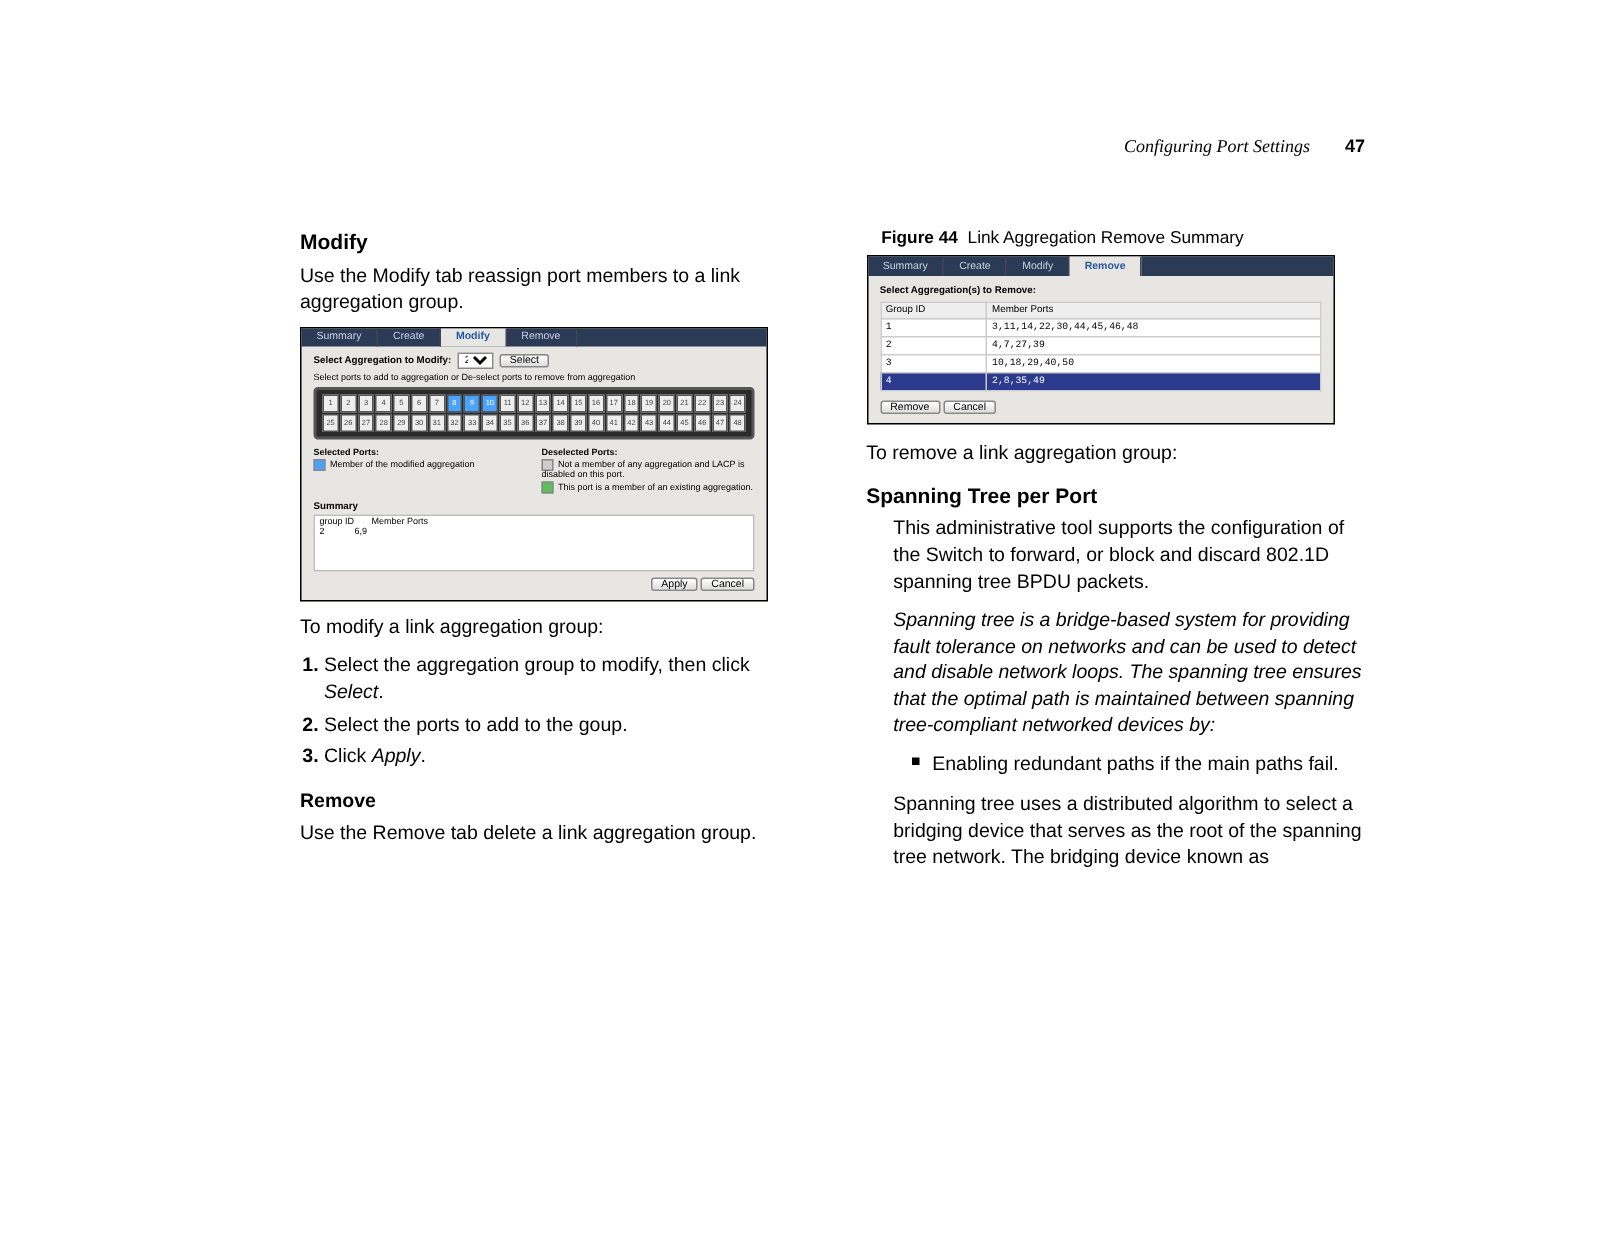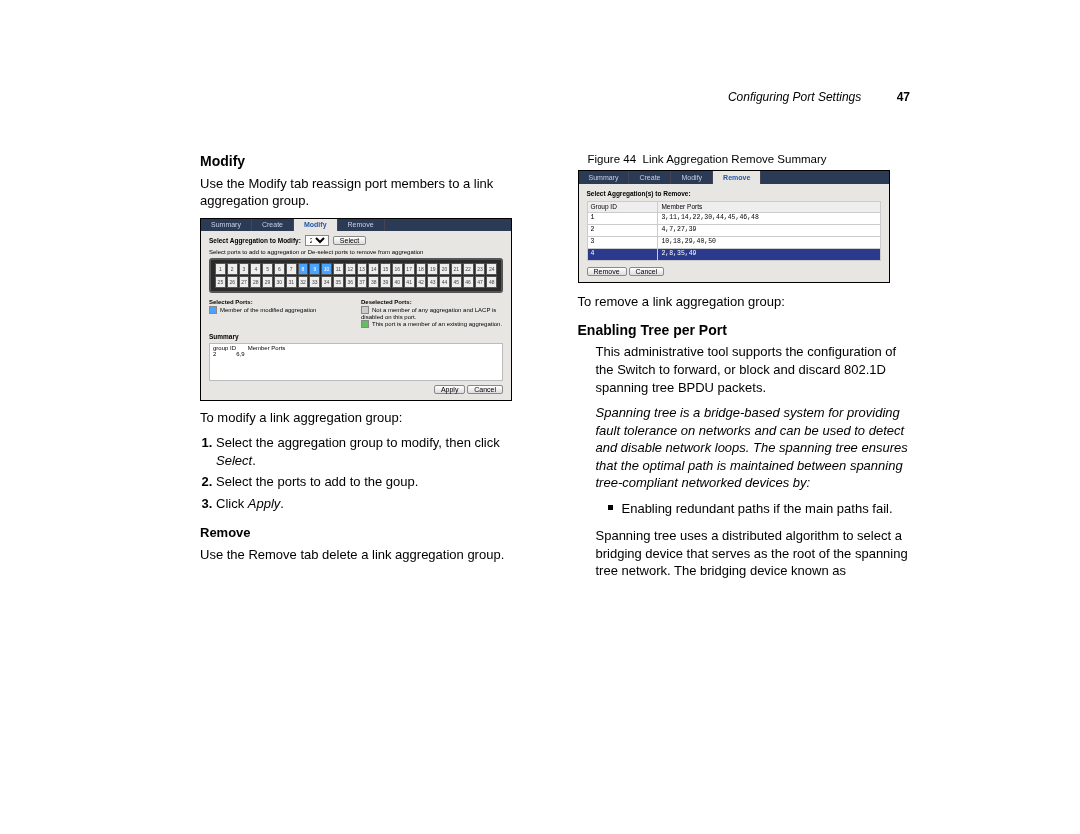--- a/index.html
+++ b/index.html
@@ -20,32 +20,32 @@
     box-sizing: border-box;
     font-size: 13px;
     line-height: 1.35;
   }
   .running-head {
     position: absolute;
     top: 90px;
     right: 170px;
     font-size: 12px;
   }
-  .running-head .title { font-style: italic; margin-right: 32px; }
+  .running-head .title { font-style: italic; margin-right: 20px; font-family: Liberation Serif, serif; }
   .running-head .pnum { font-weight: bold; }
 
   .section-hd {
     font-weight: bold;
     font-size: 14px;
     margin: 0 0 4px 0;
   }
   .run-in { font-weight: bold; font-size: 13px; margin: 12px 0 4px 0; }
   p { margin: 0 0 8px 0; }
   .fig-caption { font-size: 11.5px; margin: 6px 0 2px 10px; }
-  .fig-caption b { font-weight: normal; }
+  .fig-caption b { font-weight: bold; }
   ol.steps { padding-left: 16px; margin: 4px 0 10px 0; }
   ol.steps li { margin-bottom: 4px; }
   ol.steps li::marker { font-weight: bold; }
   ul.sq { list-style: none; padding-left: 12px; margin: 4px 0 10px 0; }
   ul.sq li { position: relative; padding-left: 14px; margin-bottom: 6px; }
   ul.sq li::before {
     content: "";
     position: absolute;
     left: 0; top: 5px;
     width: 5px; height: 5px;
@@ -323,21 +323,21 @@
           </table>
         <div style="margin-top:6px;">
           <button class="mini-btn">Remove</button>
           <button class="mini-btn">Cancel</button>
         </div>
       </div>
     </div>
 
     <p>To remove a link aggregation group:</p>
 
-    <div class="section-hd" style="margin-top:10px;">Enabling Tree per Port</div>
+    <div class="section-hd" style="margin-top:10px;">Spanning Tree per Port</div>
     <p style="padding-left:18px;">This administrative tool supports the configuration of the Switch to forward, or block and discard 802.1D spanning tree BPDU packets.</p>
     <p style="padding-left:18px;font-style:italic;">Spanning tree is a bridge-based system for providing fault tolerance on networks and can be used to detect and disable network loops. The spanning tree ensures that the optimal path is maintained between spanning tree-compliant networked devices by:</p>
     <ul class="sq" style="padding-left:30px;">
       <li>Enabling redundant paths if the main paths fail.</li>
     </ul>
     <p style="padding-left:18px;">Spanning tree uses a distributed algorithm to select a bridging device that serves as the root of the spanning tree network. The bridging device known as</p>
   </div>
 
 </div>
 

